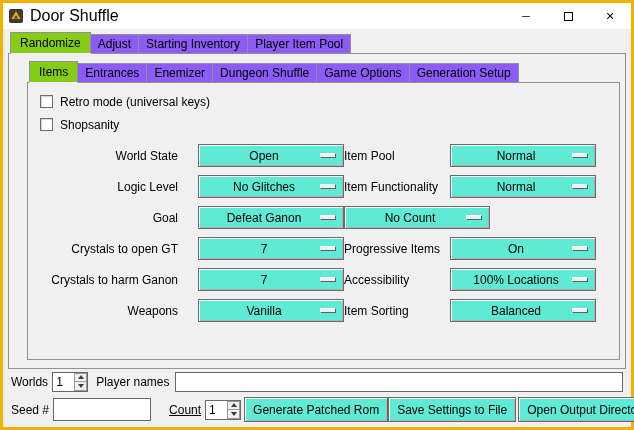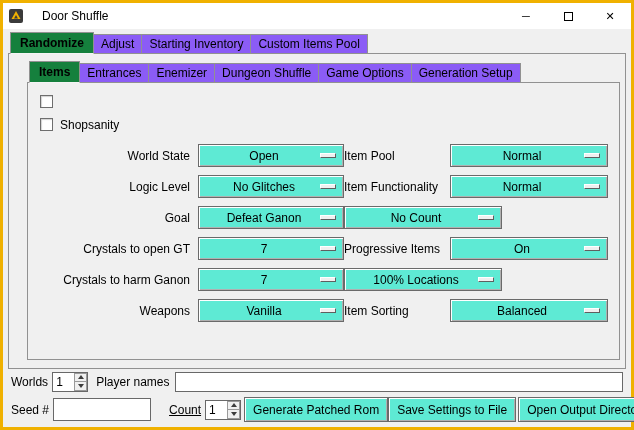--- a/index.html
+++ b/index.html
@@ -4,52 +4,52 @@
 <style>
   * { margin:0; padding:0; box-sizing:border-box; }
   html,body { width:634px; height:430px; overflow:hidden; }
   body { font-family:"Liberation Sans","DejaVu Sans",sans-serif; font-size:12px; color:#000; background:#fff; }
 
   .window { position:relative; width:634px; height:430px; border:3px solid #f0b100; background:#f0f0f0; }
 
   
   .titlebar { height:26px; background:#ffffff; display:flex; align-items:center; }
   .app-icon { width:16px; height:16px; margin:0 6px 0 5px; flex:0 0 auto; }
-  .title { font-size:12px; white-space:nowrap;margin-left:12px; }
+  .title { font-size:16px; white-space:nowrap; }
   .caption-buttons { margin-left:auto; display:flex; height:100%; }
   .cap-btn { width:42px; height:100%; display:flex; align-items:center; justify-content:center; font-size:11px; cursor:default; }
   .max-glyph { width:9px; height:9px; border:1px solid #000; display:inline-block; }
 
   
   .client { position:relative; height:398px; padding:3px 5px 0 5px; }
 
   
   .tabbar { display:flex; align-items:flex-end; position:relative; z-index:2; padding-left:2px; }
   .tab { height:19px; padding:0 7px; background:#8b5cf6; border:1px solid #919191; border-bottom:none; display:flex; align-items:center; white-space:nowrap; }
   .tab + .tab { margin-left:-1px; }
-  .tab.selected { height:22px; padding:4px 9px; background:#15803d; position:relative; z-index:3; margin-bottom:-1px; border-bottom:1px solid #f4f4f4;font-weight:bold; }
+  .tab.selected { height:22px; padding:4px 9px; background:#84cc16; position:relative; z-index:3; margin-bottom:-1px; border-bottom:1px solid #f4f4f4; }
   .pane { border:1px solid #919191; background:#f0f0f0; position:relative; }
   .outer-pane { height:316px; padding:7px 5px 0 18px; }
   .inner-nb { }
   .inner-pane { height:278px; background:#f0f0f0; padding:7px 0 0 10px; }
 
   
   .cb-row { display:flex; align-items:center; height:23px; margin-left:2px; }
   .cb { width:13px; height:13px; background:#fff; border:1px solid #6e6e6e; margin-right:7px; box-shadow:inset 1px 1px 1px rgba(0,0,0,.18); flex:0 0 auto; }
 
   
   .opt-grid { margin-top:4px; }
   .opt-row { display:flex; align-items:center; height:31px; }
   .olab { white-space:nowrap; }
-  .olab.left  { width:160px; text-align:right; padding-right:8px; }
+  .olab.left  { width:160px; text-align:right; padding-right:20px; }
   .olab.right { width:106px; text-align:left; padding-right:9px; }
   .raised { background:#5eead4; border:1px solid #6a6a6a; box-shadow:inset 1px 1px 0 #ffffff, inset -1px -1px 0 #b0b0b0; }
   .dd { position:relative; height:23px; display:flex; align-items:center; justify-content:center; cursor:default; }
   .ddl { width:146px; }
-  .ddr { width:158px;text-align:center; }
+  .ddr { width:146px;text-align:center; }
   .dd-val { padding-right:14px; white-space:nowrap; }
   .dd-ind { position:absolute; right:7px; top:50%; margin-top:-3px; width:16px; height:5px; background:#f0f0f0;
             border-top:1px solid #ffffff; border-left:1px solid #ffffff; border-right:1px solid #5f5f5f; border-bottom:1px solid #5f5f5f; }
 
   
   .bottom { position:absolute; left:8px; right:8px; bottom:5px; }
   .brow { display:flex; align-items:center; }
   .brow1 { height:21px; margin-bottom:5px; }
   .brow2 { height:25px;align-items:center; }
   .lbl { white-space:nowrap; }
@@ -100,21 +100,21 @@
       <div class="tab selected">
           <span>Randomize</span>
         </div>
       <div class="tab">
           <span>Adjust</span>
         </div>
       <div class="tab">
           <span>Starting Inventory</span>
         </div>
       <div class="tab">
-          <span>Custom Items Pool</span>
+          <span>Player Item Pool</span>
         </div>
     </div>
 
     <div class="pane outer-pane">
 
       <div class="inner-nb">
         <div class="tabbar">
           <div class="tab selected">
               <span>Items</span>
             </div>
@@ -132,20 +132,21 @@
             </div>
           <div class="tab">
               <span>Generation Setup</span>
             </div>
         </div>
 
         <div class="pane inner-pane">
 
           <div class="cb-row">
             <span class="cb"></span>
+            <span>Retro mode (universal keys)</span>
           </div>
           <div class="cb-row">
             <span class="cb"></span>
             <span>Shopsanity</span>
           </div>
 
           <div class="opt-grid">
 
             <div class="opt-row">
               <span class="olab left">World State</span>
@@ -197,20 +198,21 @@
                 <span class="dd-ind"></span>
               </div>
             </div>
 
             <div class="opt-row">
               <span class="olab left">Crystals to harm Ganon</span>
               <div class="dd ddl raised">
                 <span class="dd-val">7</span>
                 <span class="dd-ind"></span>
               </div>
+              <span class="olab right">Accessibility</span>
               <div class="dd ddr raised">
                 <span class="dd-val">100% Locations</span>
                 <span class="dd-ind"></span>
               </div>
             </div>
 
             <div class="opt-row">
               <span class="olab left">Weapons</span>
               <div class="dd ddl raised">
                 <span class="dd-val">Vanilla</span>

